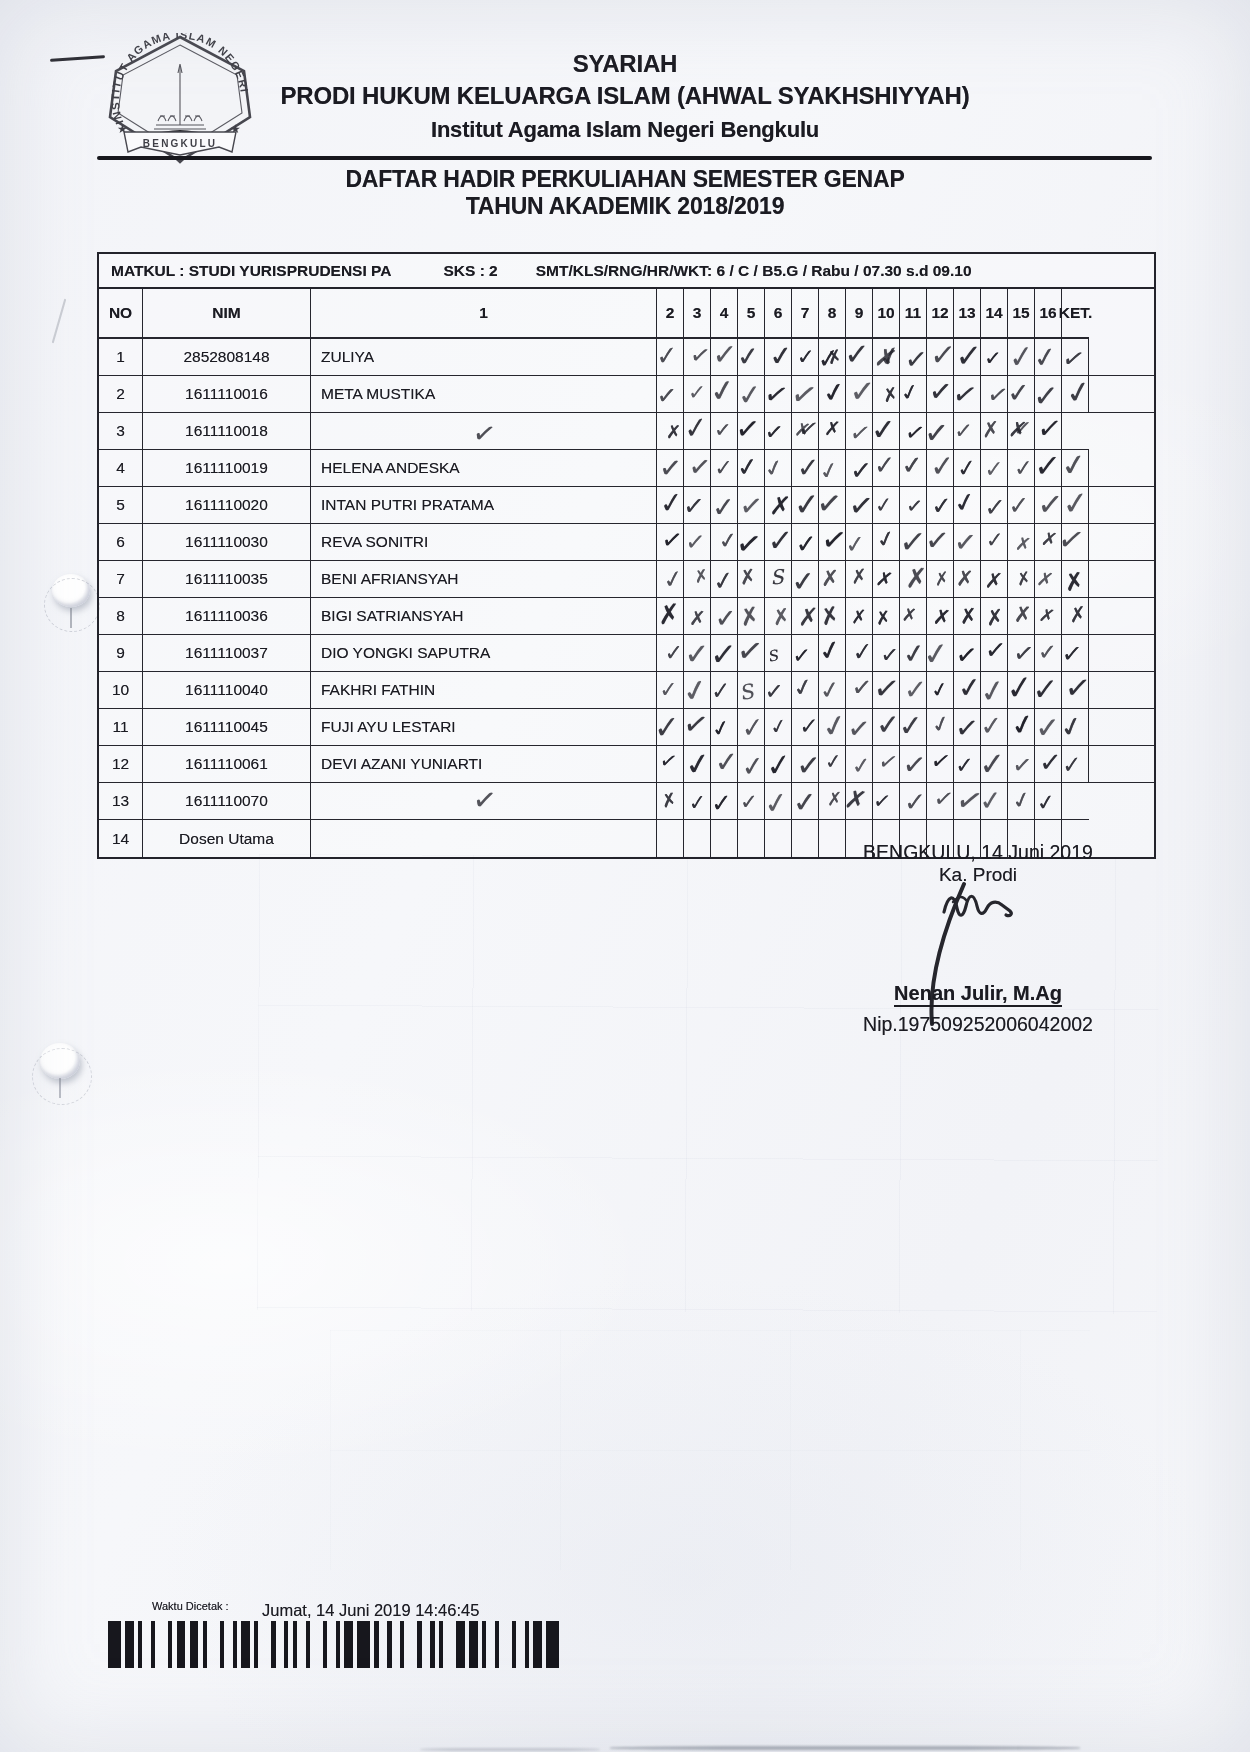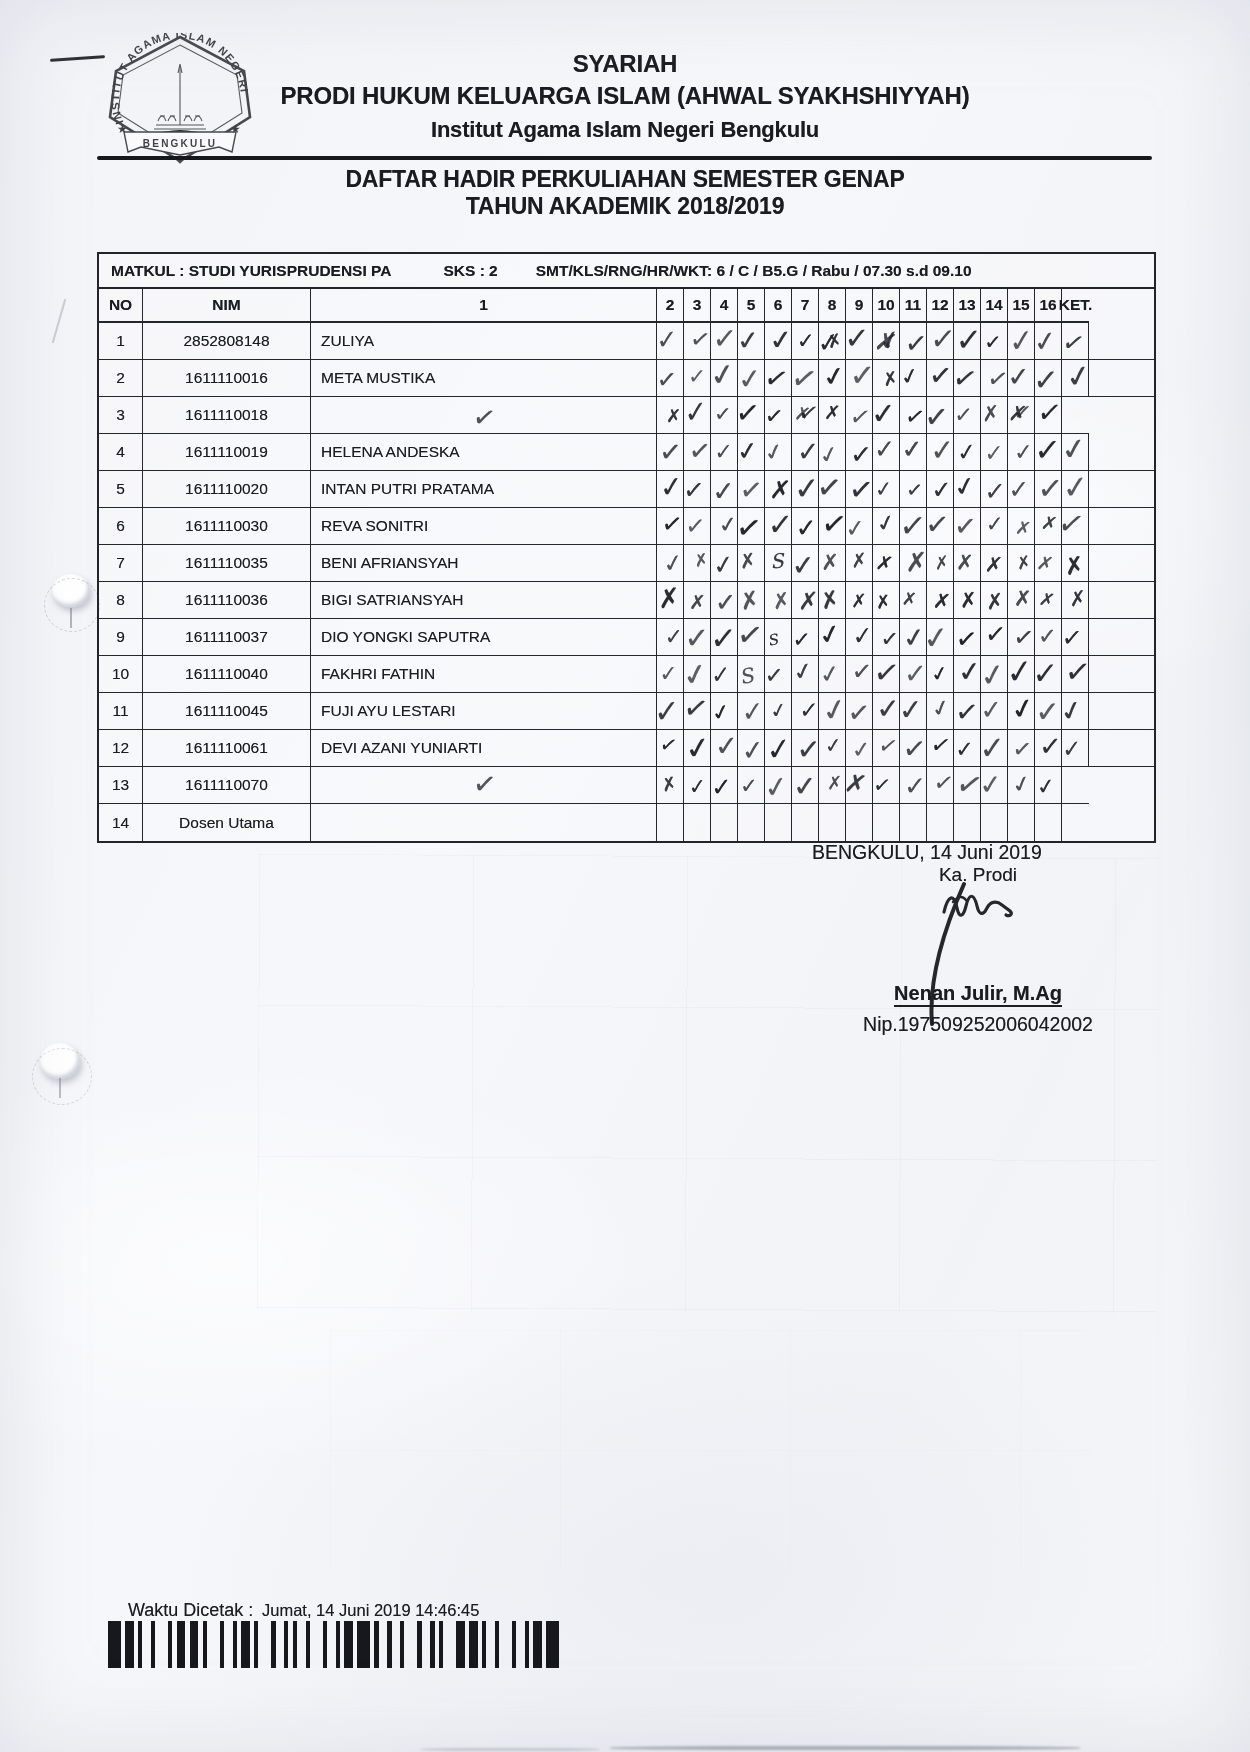--- a/index.html
+++ b/index.html
@@ -32,39 +32,39 @@
   .att-table{left:97px;top:252px;width:1055px;border:2.3px solid #23232b;background:rgba(255,255,255,.25);}
   .matkul-row{display:flex;align-items:center;height:33px;border-bottom:2.2px solid #23232b;
     font-weight:bold;font-size:15.5px;white-space:nowrap;}
   .matkul-row .m1{margin-left:12px;}
   .matkul-row .m2{margin-left:52px;}
   .matkul-row .m3{margin-left:38px;}
   .grid-row{display:grid;grid-template-columns:44px 168px 346px repeat(16,27px) 1fr;}
   .grid-row>div{border-right:1.5px solid #26262e;border-bottom:1.5px solid #26262e;
     display:flex;align-items:center;justify-content:center;position:relative;}
   .grid-row>div:last-child{border-right:none;}
-  .hdr-row{height:34px;font-weight:bold;font-size:15.5px;}
+  .hdr-row{height:50px;font-weight:bold;font-size:15.5px;}
   .hdr-row>div{border-bottom-width:2px;}
   .data-row{height:37px;font-size:15.5px;}
   .data-row:last-child>div{border-bottom:none;}
   .cell-nama{justify-content:flex-start !important;padding-left:10px;white-space:nowrap;overflow:visible;}
   .mark{font-family:"DejaVu Sans",sans-serif;color:#22222b;line-height:1;position:absolute;
     pointer-events:none;}
   .mark-v{font-size:24px;}
   .mark-x{font-size:20px;}
   .mark-s{font-size:17px;font-style:italic;font-family:"DejaVu Serif",serif;}
   
-  .sig-place{top:841px;left:812px;width:240px;font-size:19.5px;}
+  .sig-place{top:841px;left:858px;width:240px;text-align:center;font-size:19.5px;}
   .sig-role{top:864px;left:858px;width:240px;text-align:center;font-size:19px;}
   .sig-name{top:982px;left:858px;width:240px;text-align:center;font-size:20px;font-weight:bold;}
   .sig-name span{border-bottom:2.6px solid #1c1c22;padding-bottom:1px;}
   .sig-nip{top:1013px;left:843px;width:270px;text-align:center;font-size:19.5px;}
   .sig-svg{left:898px;top:872px;}
   
-  .print-label{top:1600px;left:128px;font-size:18px;}
+  .print-label{top:1600px;left:152px;font-size:11px;}
   .print-value{top:1601px;left:262px;font-size:16.5px;}
   .barcode{left:108px;top:1621px;height:47px;display:flex;align-items:stretch;}
   .barcode i{display:block;height:100%;}
   .bar-b{background:#17171d;}
   
   .art-line-top{left:50px;top:57px;width:55px;height:3px;background:#2c2c33;transform:rotate(-4deg);border-radius:2px;}
   .wrinkle1{left:58px;top:298px;width:2px;height:46px;background:rgba(95,100,115,.28);transform:rotate(16deg);border-radius:2px;}
   .punch{border-radius:50%;background:radial-gradient(circle at 42% 36%,#ffffff 0 55%,#e8eaf0 75%,#dadde6 100%);
     box-shadow:2px 4px 6px rgba(150,156,172,.55), inset -2px -3px 4px rgba(175,180,195,.5);}
   .punch1{left:52px;top:574px;width:38px;height:33px;}

